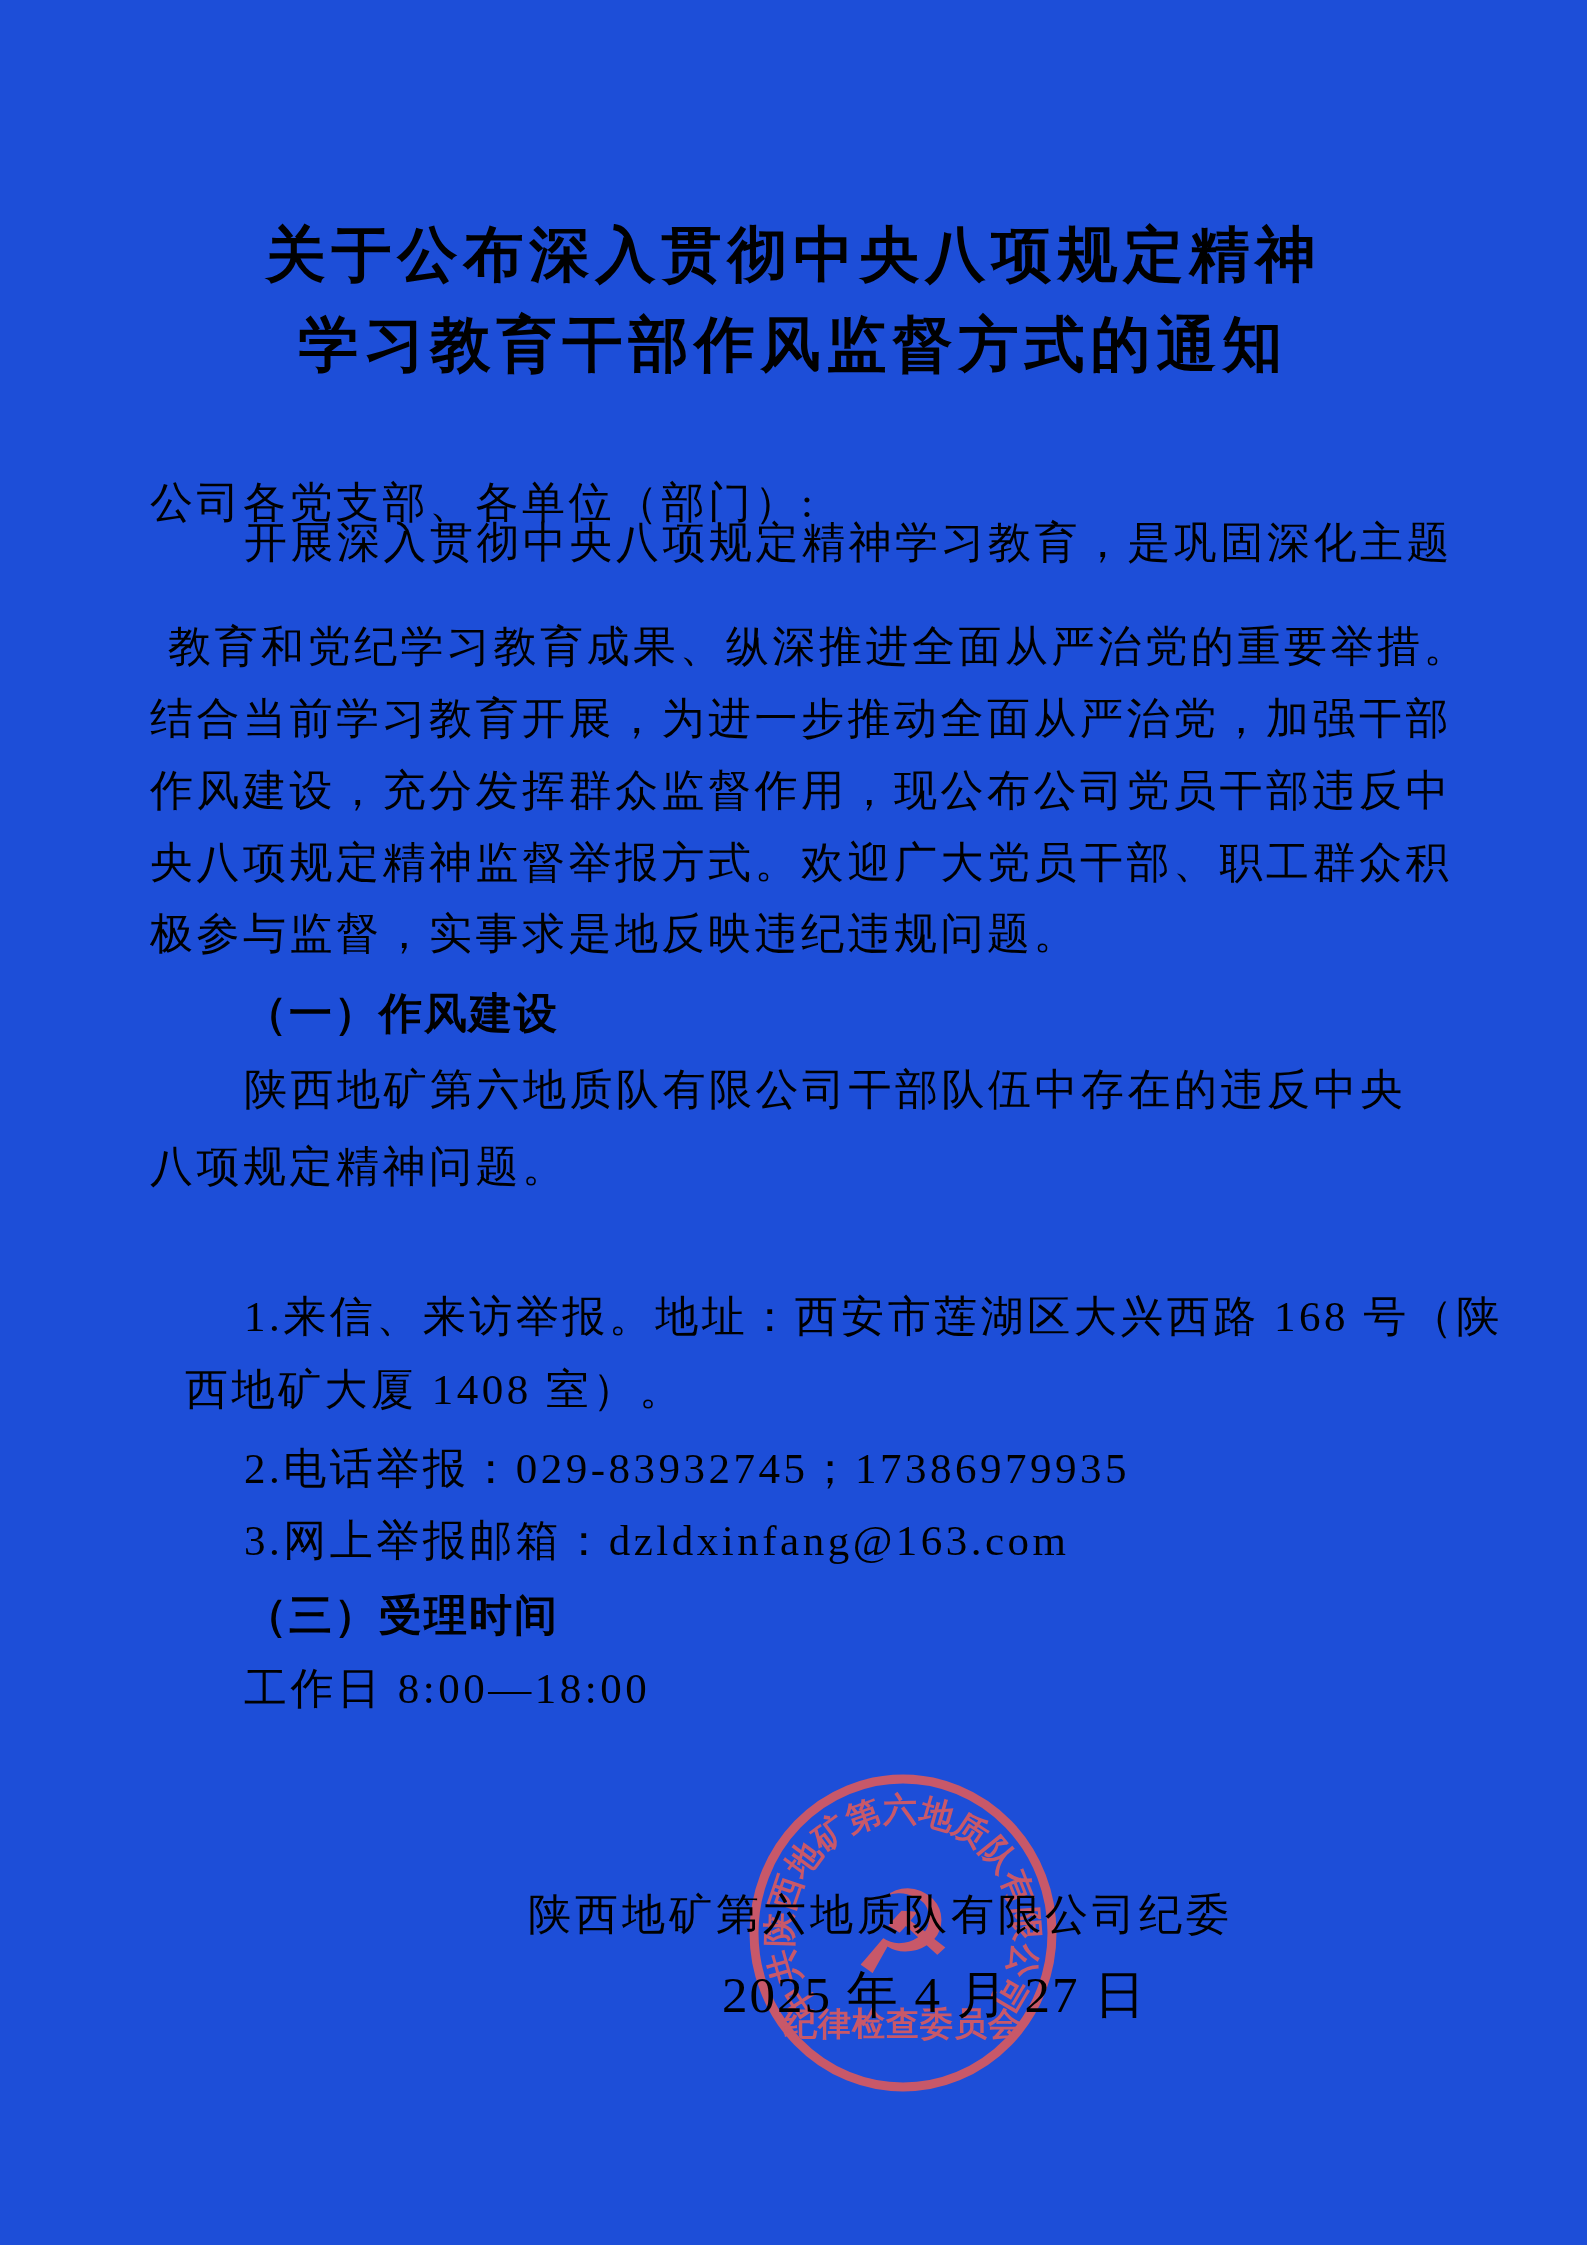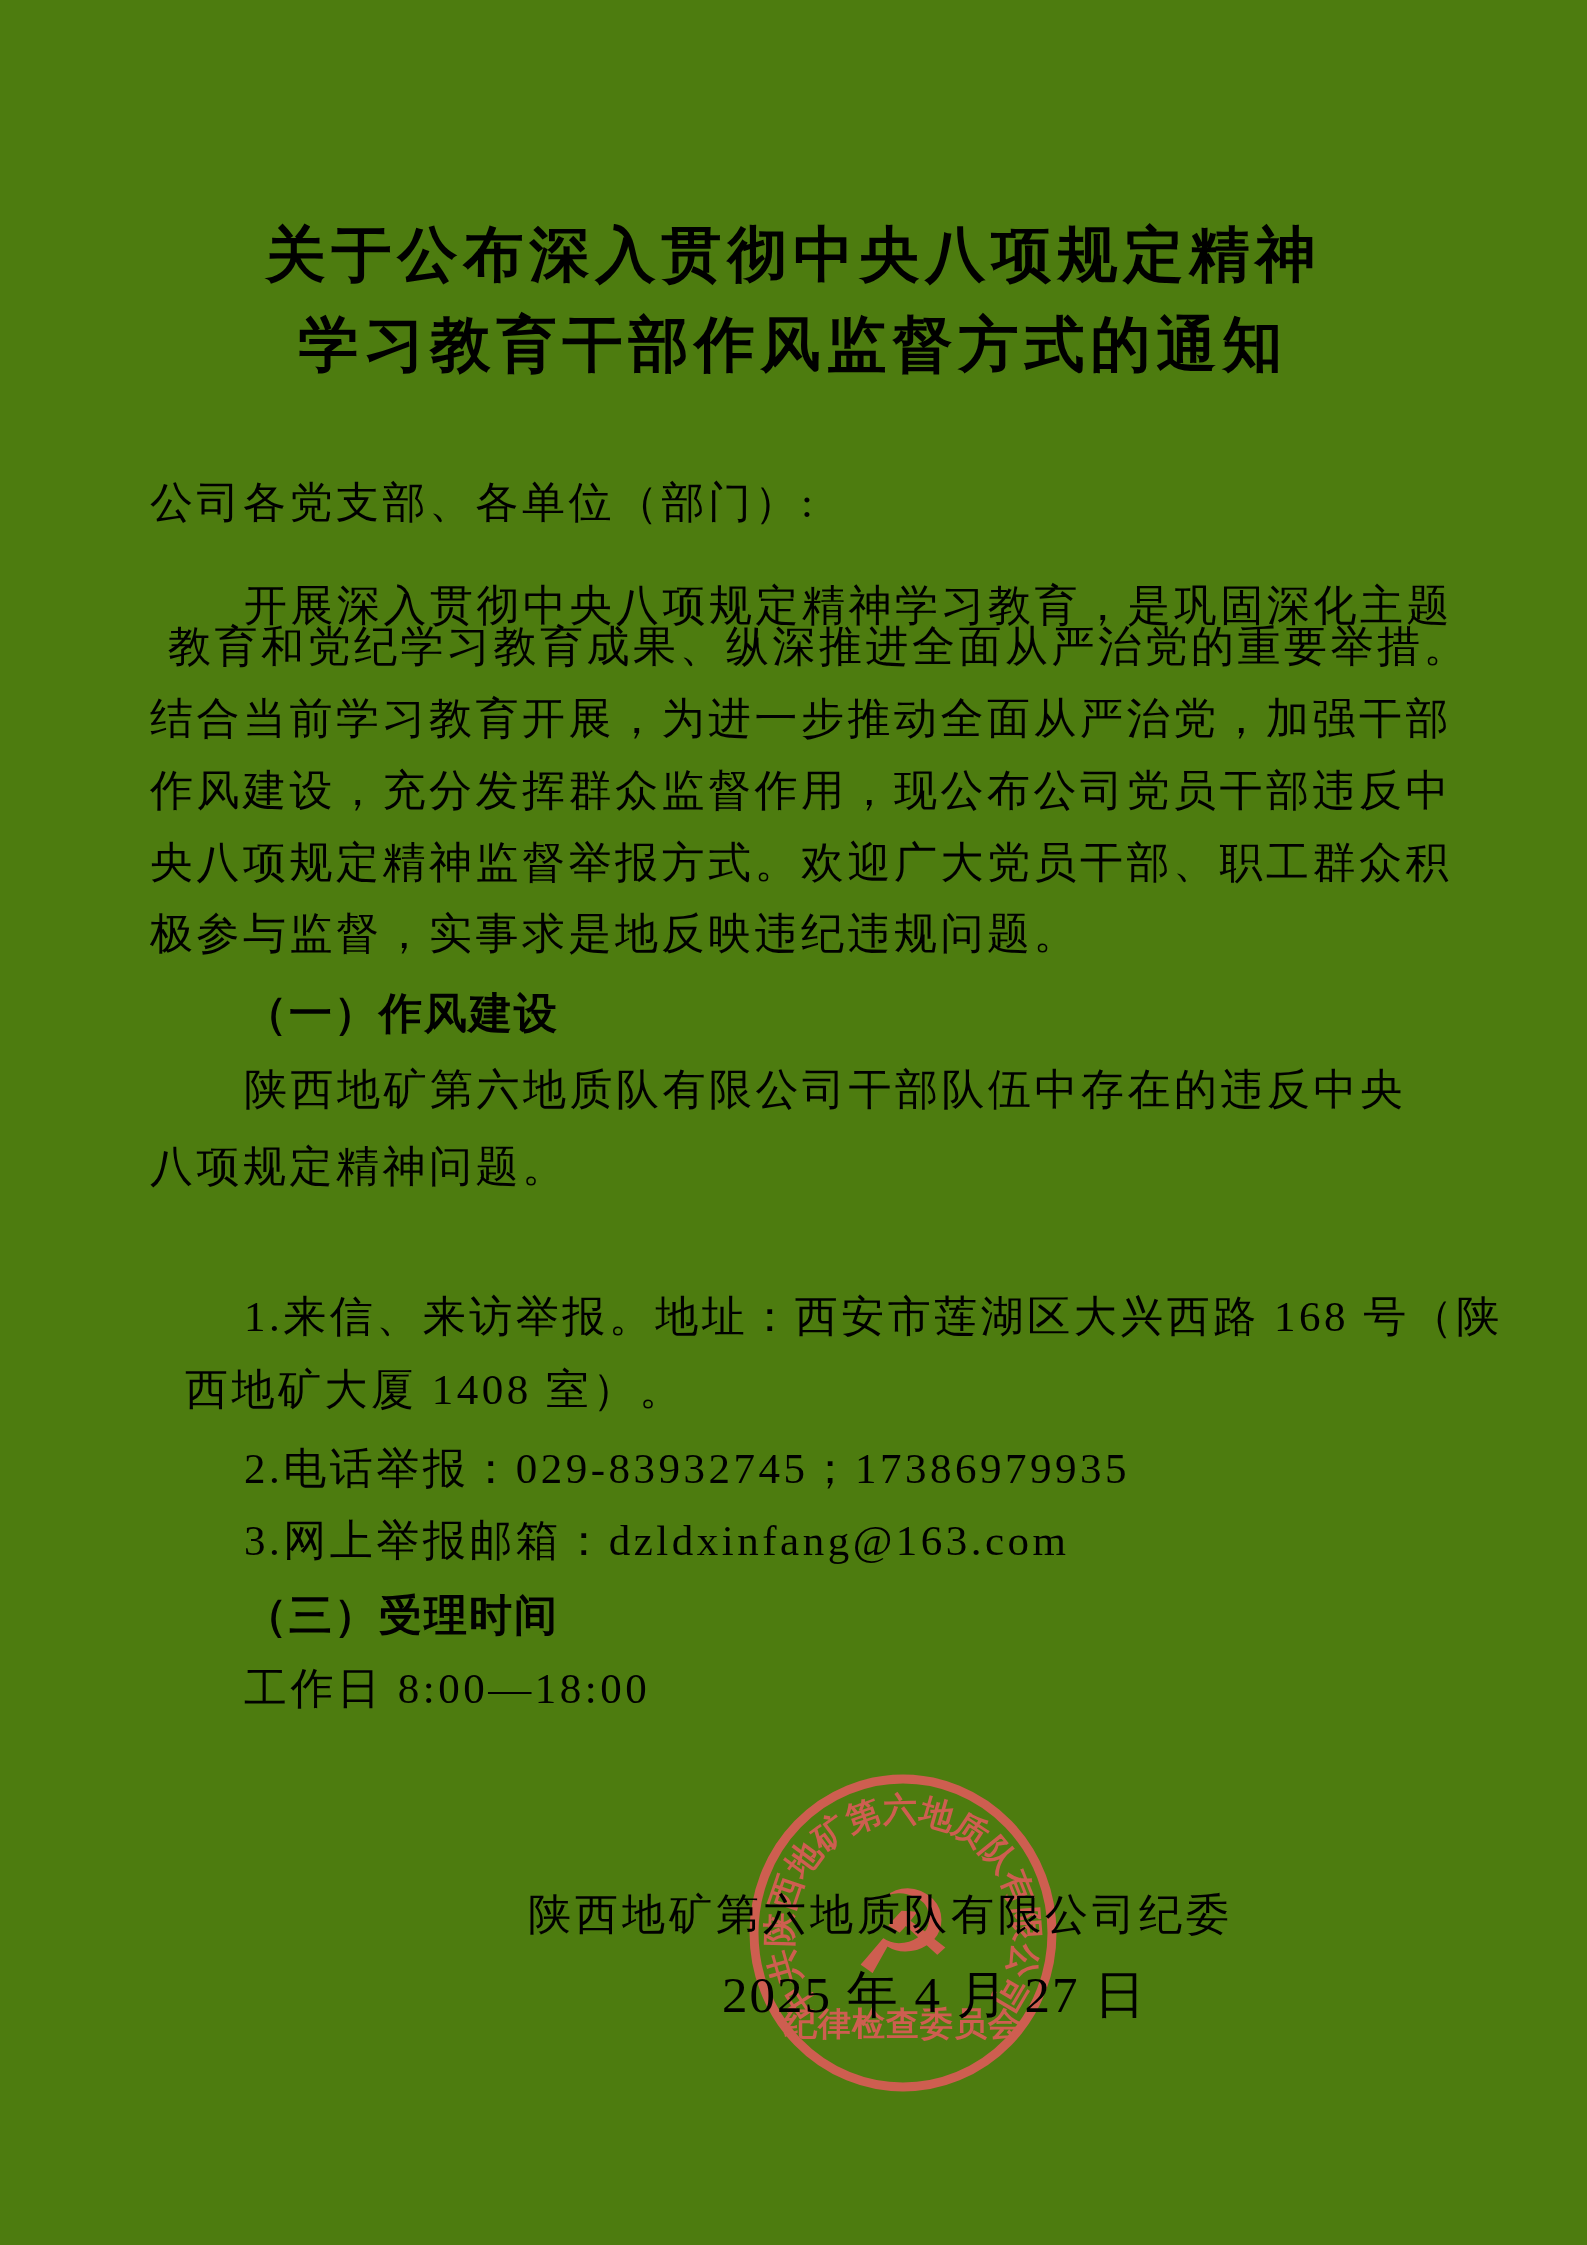--- a/index.html
+++ b/index.html
@@ -1,20 +1,20 @@
 <!DOCTYPE html>
 <html><head>
 <meta charset="utf-8">
 <style>
   html,body { margin:0; padding:0; background:#888; }
   .page {
     position:relative;
     width:1587px; height:2245px;
     margin:0 auto;
-    background:#4d7c0f;
+    background:#1d4ed8;
     color:#000;
     font-family:"Liberation Serif", serif;
     overflow:hidden;
   }
   .title-line {
     position:absolute; left:0; width:100%;
     text-align:center;
     font-family:"DejaVu Serif", serif;
     font-weight:bold;
     font-size:60px;
@@ -53,21 +53,21 @@
 </style>
 </head>
 <body>
 
 <div class="page">
 
   <div class="title-line" style="top:220px;">关于公布深入贯彻中央八项规定精神</div>
   <div class="title-line" style="top:310px;">学习教育干部作风监督方式的通知</div>
 
   <div class="line" style="top:478px;">公司各党支部、各单位（部门）:</div>
-  <div class="line indent" style="top:581px;">开展深入贯彻中央八项规定精神学习教育，是巩固深化主题</div>
+  <div class="line indent" style="top:518px;">开展深入贯彻中央八项规定精神学习教育，是巩固深化主题</div>
   <div class="line" style="top:622px;margin-left:18px;">教育和党纪学习教育成果、纵深推进全面从严治党的重要举措。</div>
   <div class="line" style="top:694px;">结合当前学习教育开展，为进一步推动全面从严治党，加强干部</div>
   <div class="line" style="top:766px;">作风建设，充分发挥群众监督作用，现公布公司党员干部违反中</div>
   <div class="line" style="top:838px;">央八项规定精神监督举报方式。欢迎广大党员干部、职工群众积</div>
   <div class="line" style="top:909px;">极参与监督，实事求是地反映违纪违规问题。</div>
   <div class="line indent heading" style="top:988px;">（一）作风建设</div>
   <div class="line indent" style="top:1065px;">陕西地矿第六地质队有限公司干部队伍中存在的违反中央</div>
   <div class="line" style="top:1142px;">八项规定精神问题。</div>
   <div class="line indent" style="top:1292px;">1.来信、来访举报。地址：西安市莲湖区大兴西路 168 号（陕</div>
   <div class="line" style="top:1365px;margin-left:35px;">西地矿大厦 1408 室）。</div>

